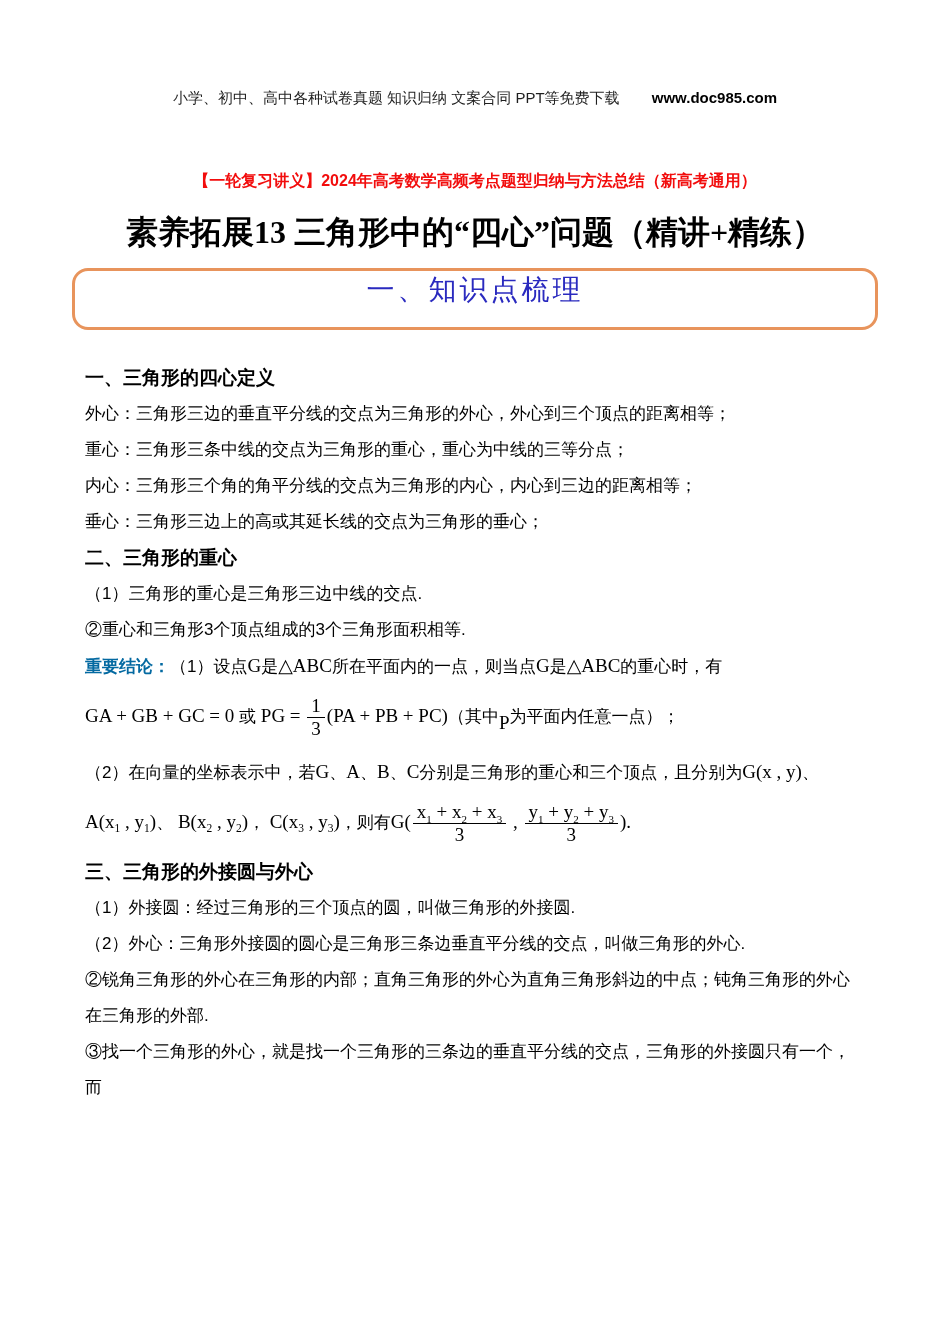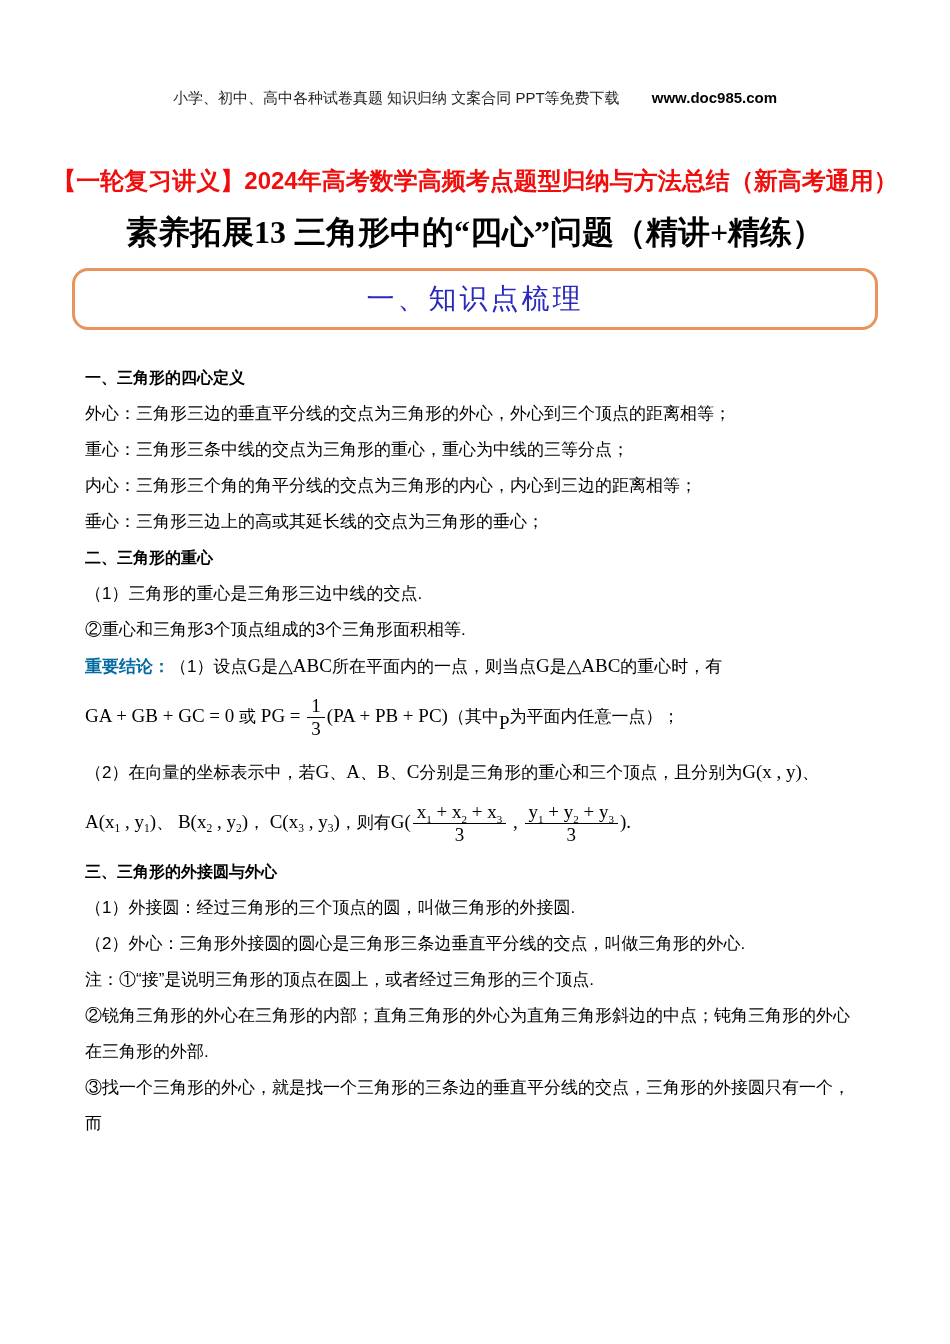--- a/index.html
+++ b/index.html
@@ -20,21 +20,21 @@
   }
   .doc-header .url {
     margin-left: 28px;
     font-weight: bold;
     color: #000;
     font-family: "Liberation Sans", sans-serif;
   }
   .subtitle {
     margin-top: 60px;
     text-align: center;
-    font-size: 24px;
+    font-size: 16px;
     font-weight: bold;
     color: #f20d0d;
     line-height: 26px;
   }
   .title {
     margin: 12px auto 0;
     width: 820px;
     text-align: center;
     font-size: 32px;
     line-height: 52px;
@@ -42,40 +42,40 @@
     color: #000;
     font-family: "Liberation Serif", serif;
   }
   .banner {
     width: 800px;
     height: 56px;
     margin: 10px auto 0;
     border: 3px solid #E8945C;
     border-radius: 16px;
     display: flex;
-    align-items: center;
+    align-items: flex-start;
     justify-content: center;
     background: #ffffff;
   }
   .banner .banner-label {
     font-size: 28px;
     color: #2A2ABF;
     letter-spacing: 3px;
   }
   .content {
     margin-top: 30px;
     padding: 0 85px;
     font-size: 17px;
     line-height: 36px;
   }
   .content p { margin: 0; }
   p.heading {
     color: #f20d0d;
     font-weight: bold;
-    font-size: 16px;
+    font-size: 19px;
     line-height: 36px;
   }
   p.formula { line-height: 62px; }
   .red { color: #0369a1; font-weight: bold; }
   .cn { color: #000; }
   .math {
     font-family: "Liberation Serif", serif;
     font-size: 19px;
   }
   .mlow {
@@ -130,16 +130,15 @@
     <p class="heading"><span class="cn">二、三角形的重心</span></p>
     <p class="body"><span class="cn">（1）三角形的重心是三角形三边中线的交点.</span></p>
     <p class="body"><span class="cn">②重心和三角形3个顶点组成的3个三角形面积相等.</span></p>
     <p class="body"><span class="red">重要结论：</span><span class="cn">（1）设点</span><span class="math">G</span><span class="cn">是</span><span class="math">△ABC</span><span class="cn">所在平面内的一点，则当点</span><span class="math">G</span><span class="cn">是</span><span class="math">△ABC</span><span class="cn">的重心时，有</span></p>
     <p class="formula"><span class="math">GA + GB + GC = 0 </span><span class="cn">或</span><span class="math"> PG = </span><span class="frac"><span class="num"><span class="math">1</span></span><span class="den"><span class="math">3</span></span></span><span class="math">(PA + PB + PC)</span><span class="cn">（其中</span><span class="mlow">P</span><span class="cn">为平面内任意一点）；</span></p>
     <p class="body"><span class="cn">（2）在向量的坐标表示中，若</span><span class="math">G</span><span class="cn">、</span><span class="math">A</span><span class="cn">、</span><span class="math">B</span><span class="cn">、</span><span class="math">C</span><span class="cn">分别是三角形的重心和三个顶点，且分别为</span><span class="math">G(x , y)</span><span class="cn">、</span></p>
     <p class="formula"><span class="math">A(x</span><sub class="sub">1</sub><span class="math"> , y</span><sub class="sub">1</sub><span class="math">)</span><span class="cn">、 </span><span class="math">B(x</span><sub class="sub">2</sub><span class="math"> , y</span><sub class="sub">2</sub><span class="math">)</span><span class="cn">， </span><span class="math">C(x</span><sub class="sub">3</sub><span class="math"> , y</span><sub class="sub">3</sub><span class="math">)</span><span class="cn">，则有</span><span class="math">G(</span><span class="frac"><span class="num"><span class="math">x</span><sub class="sub">1</sub><span class="math"> + x</span><sub class="sub">2</sub><span class="math"> + x</span><sub class="sub">3</sub></span><span class="den"><span class="math">3</span></span></span><span class="math"> , </span><span class="frac"><span class="num"><span class="math">y</span><sub class="sub">1</sub><span class="math"> + y</span><sub class="sub">2</sub><span class="math"> + y</span><sub class="sub">3</sub></span><span class="den"><span class="math">3</span></span></span><span class="math">).</span></p>
     <p class="heading"><span class="cn">三、三角形的外接圆与外心</span></p>
     <p class="body"><span class="cn">（1）外接圆：经过三角形的三个顶点的圆，叫做三角形的外接圆.</span></p>
     <p class="body"><span class="cn">（2）外心：三角形外接圆的圆心是三角形三条边垂直平分线的交点，叫做三角形的外心.</span></p>
-    <p class="body"><span class="cn">注：①“接”是说明三角形的顶点在圆上，或者经过三角形的三个顶点.</span></p>
     <p class="body"><span class="cn">②锐角三角形的外心在三角形的内部；直角三角形的外心为直角三角形斜边的中点；钝角三角形的外心在三角形的外部.</span></p>
     <p class="body"><span class="cn">③找一个三角形的外心，就是找一个三角形的三条边的垂直平分线的交点，三角形的外接圆只有一个，而</span></p>
   </div>
 
 </body></html>

